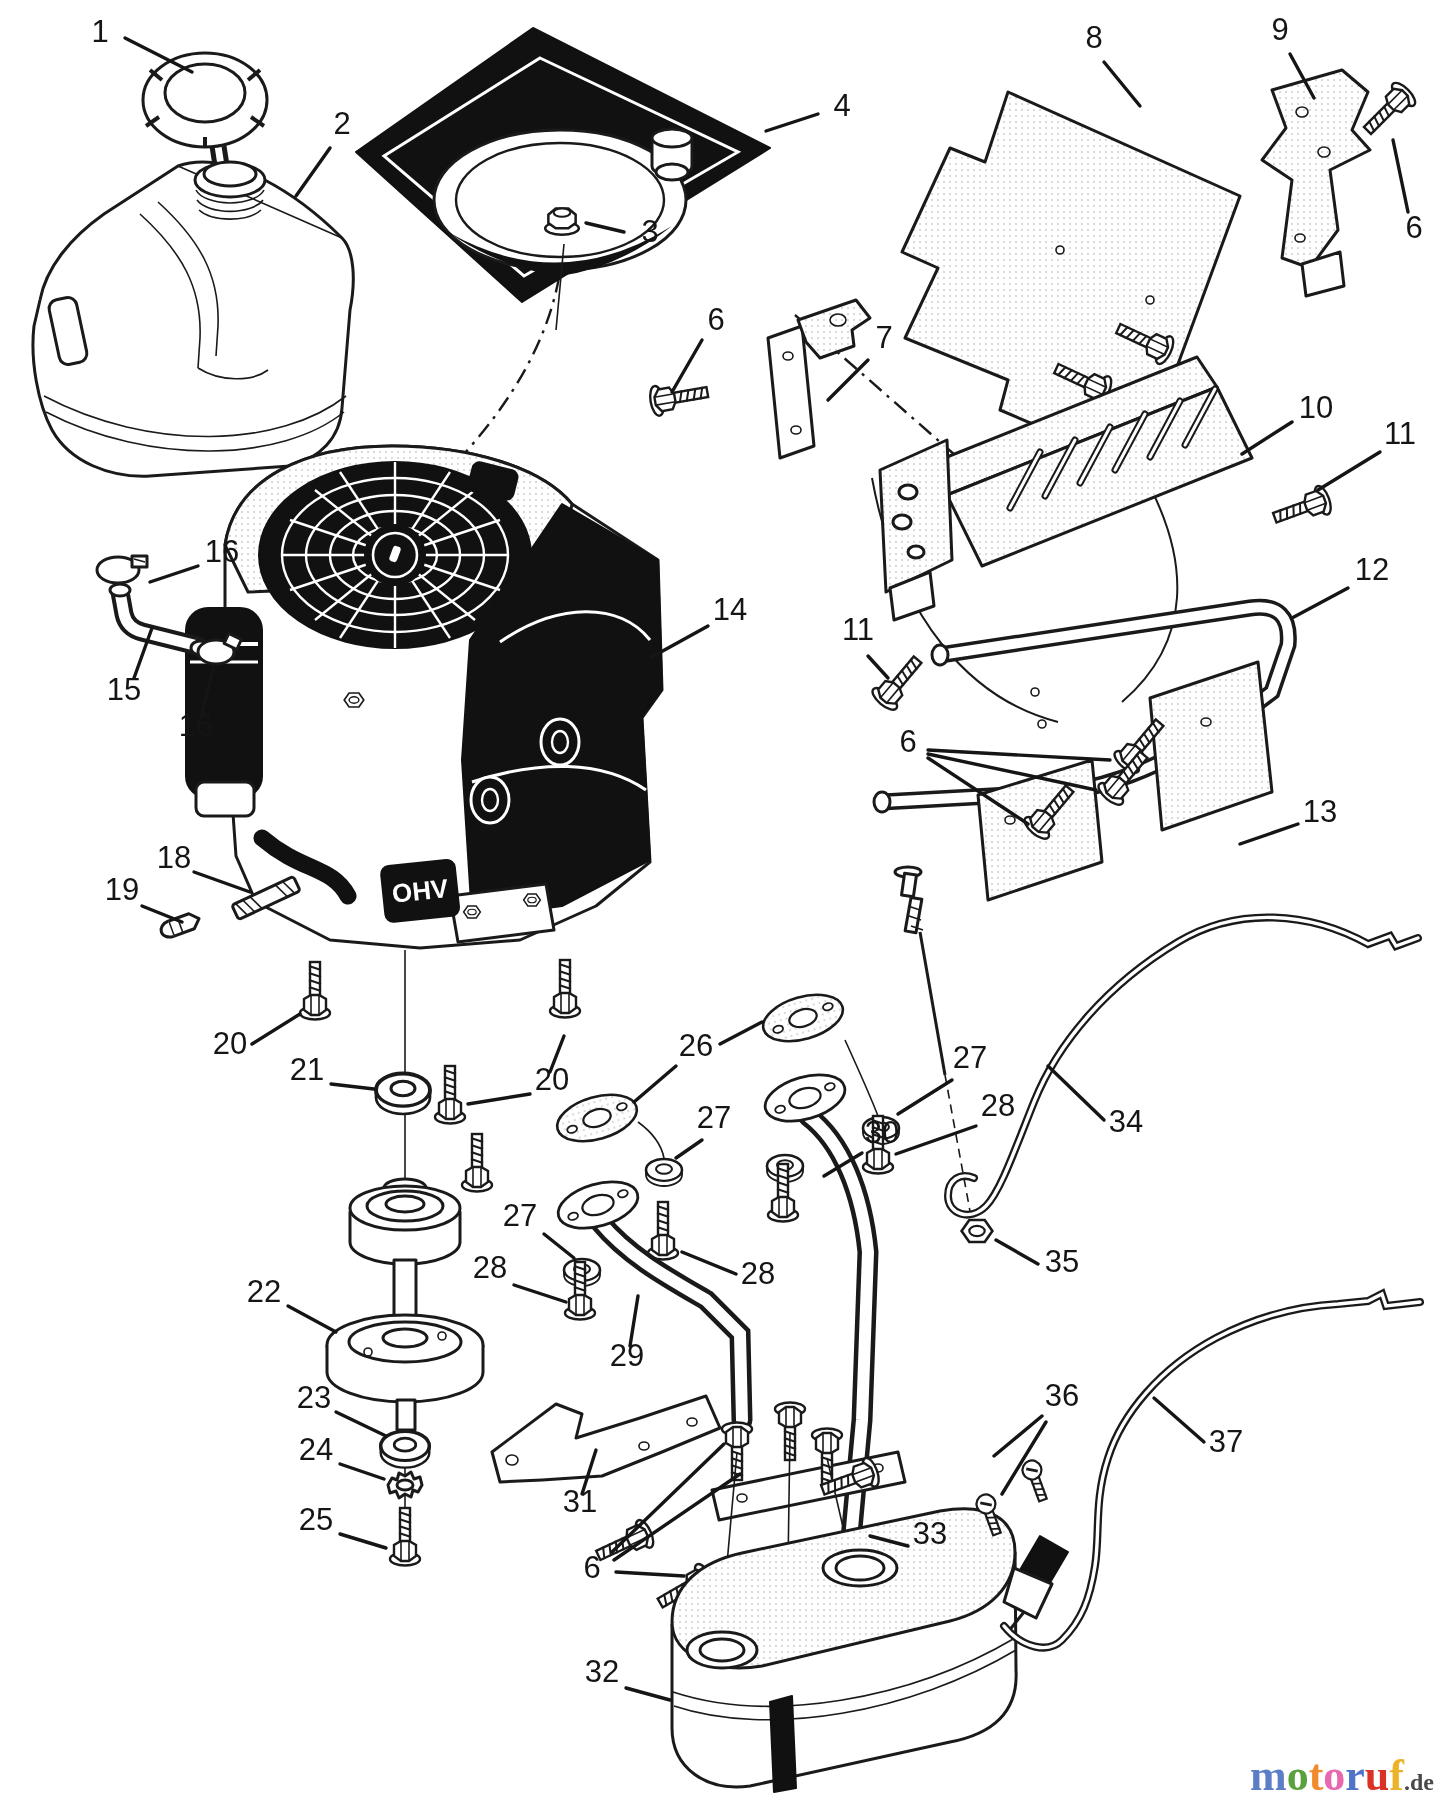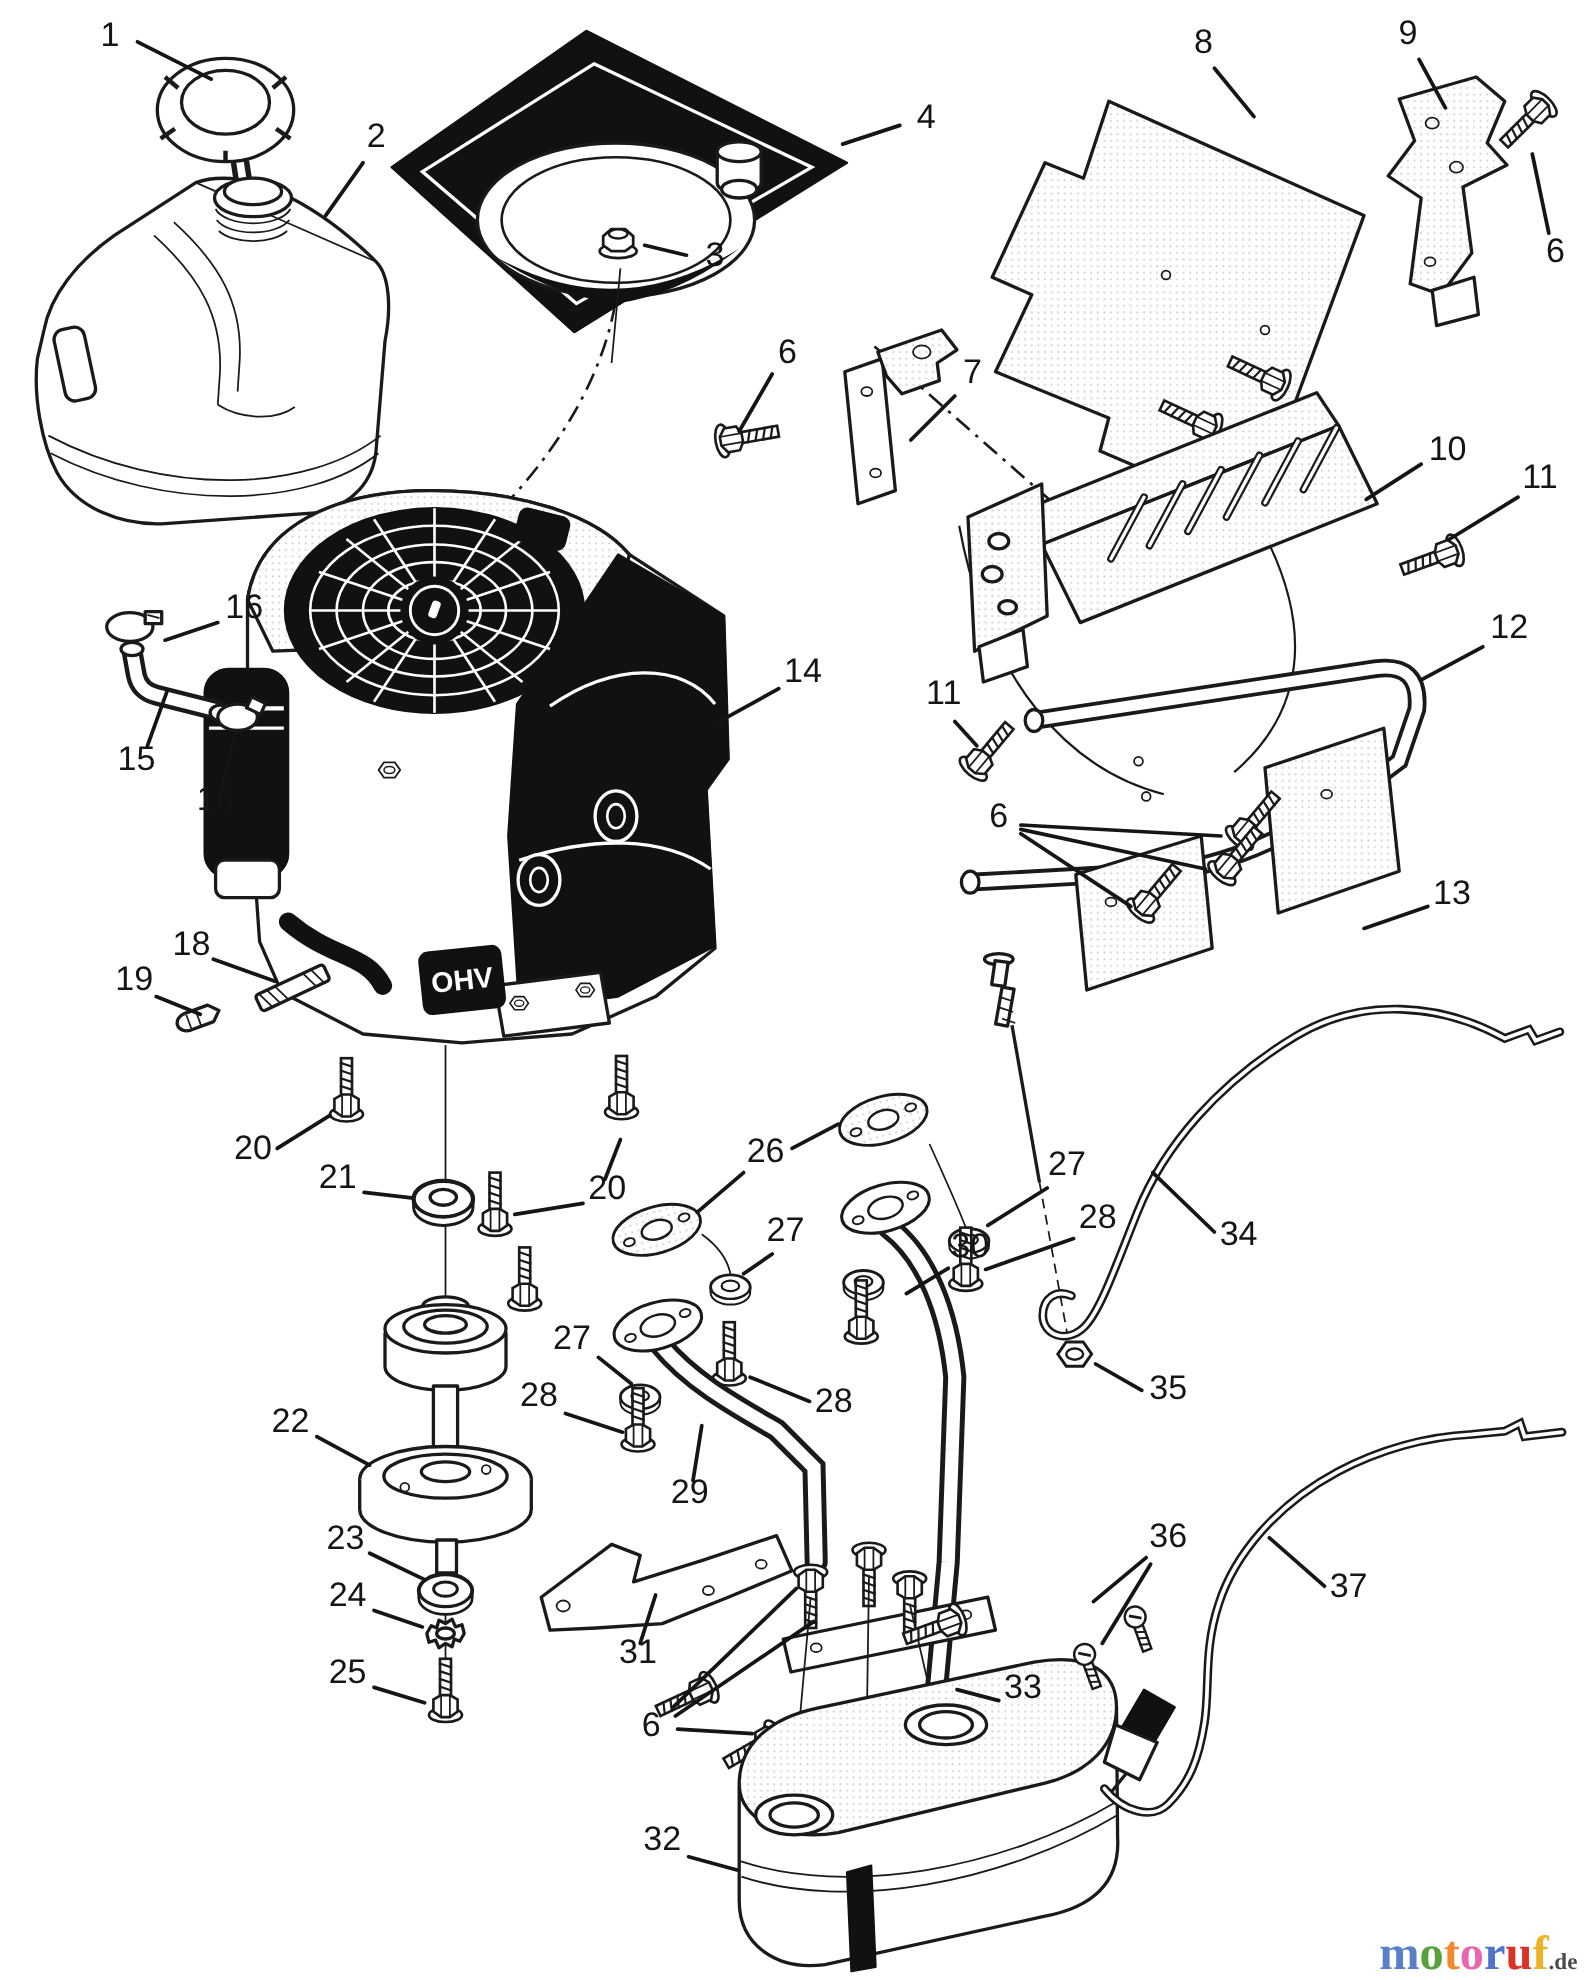--- a/index.html
+++ b/index.html
@@ -10,21 +10,21 @@
   .leader{stroke:#151515;stroke-width:3.4;fill:none;stroke-linecap:round;}
   .ln{stroke:#1a1a1a;fill:none;}
   .part{stroke:#1a1a1a;stroke-width:3;fill:#ffffff;stroke-linejoin:round;}
   .partd{stroke:#1a1a1a;stroke-width:3;fill:url(#dots);stroke-linejoin:round;}
   .blk{fill:#111111;stroke:#111111;stroke-width:2;stroke-linejoin:round;}
   .thin{stroke:#1a1a1a;stroke-width:1.6;fill:none;}
   .ghost{stroke:#1a1a1a;stroke-width:2;fill:none;}
   .dash{stroke:#1a1a1a;stroke-width:2.4;fill:none;stroke-dasharray:16 7 3 7;}
   #watermark{position:absolute;right:6px;bottom:2px;font-family:"Liberation Serif",serif;
              font-weight:bold;font-size:44px;line-height:1;letter-spacing:0px;cursor:pointer;}
-  #watermark .suffix{font-size:21px;font-weight:bold;}
+  #watermark .suffix{font-size:24px;font-weight:bold;}
 </style>
 </head>
 <body>
 
 <div id="stage">
 <svg width="1440" height="1800" viewBox="0 0 1440 1800">
   <defs>
     <pattern id="dots" width="6" height="6" patternUnits="userSpaceOnUse">
       <rect width="6" height="6" fill="#ffffff"></rect>
       <circle cx="2" cy="2" r="0.9" fill="#c9c9c9"></circle>

